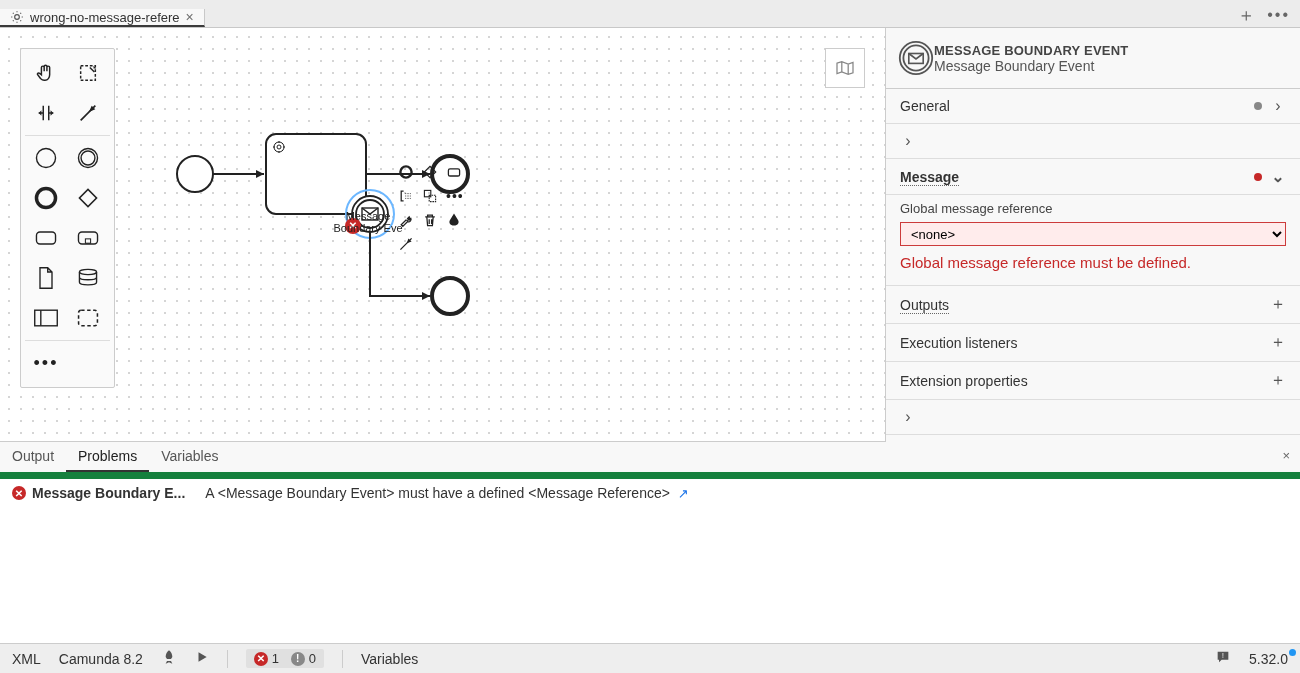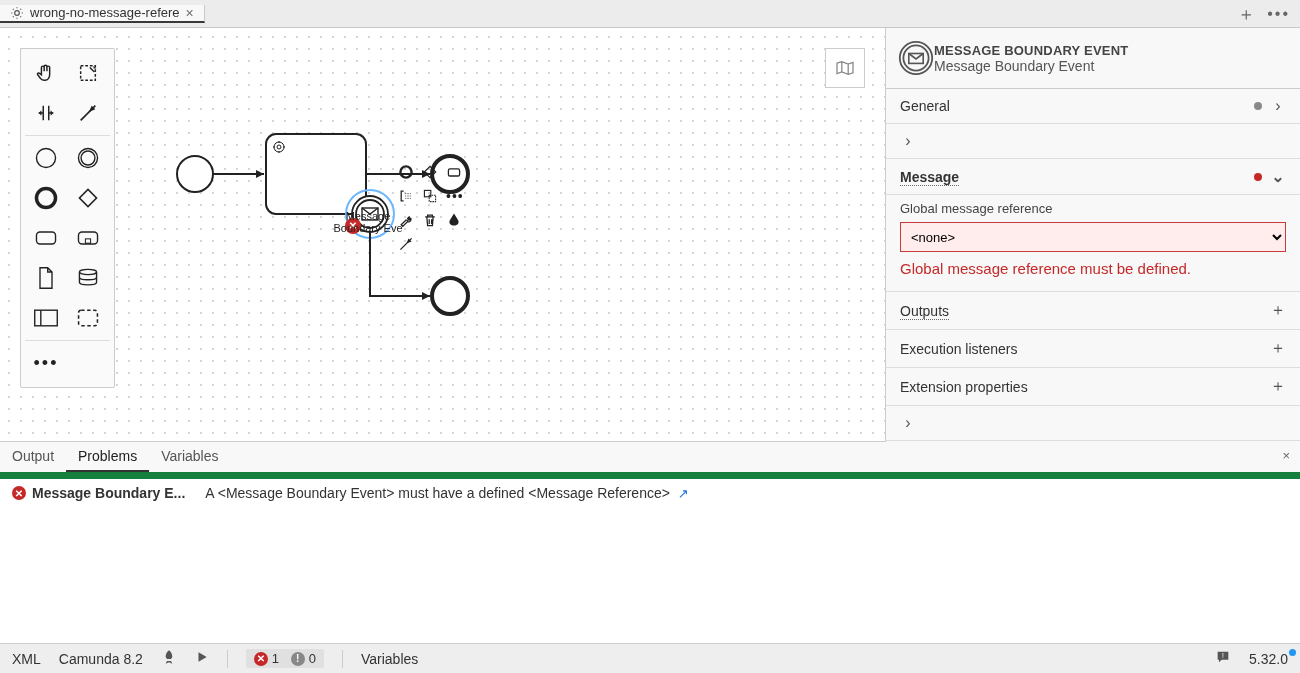--- a/index.html
+++ b/index.html
@@ -1,17 +1,17 @@
 <!DOCTYPE html>
 <html><head>
 <meta charset="utf-8">
 <style>
 * { margin:0; padding:0; box-sizing:border-box; font-family:Arial,Helvetica,sans-serif; }
 body { width:1300px; height:673px; background:#f8f8f8; overflow:hidden; font-size:13px; color:#333; }
-.tabbar { height:28px; background:#ececec; display:flex; align-items:center; border-bottom:1px solid #c8c8c8; }
+.tabbar { height:28px; background:#ececec; display:flex; align-items:flex-end; border-bottom:1px solid #c8c8c8; }
 .tab { display:flex; align-items:center; gap:6px; padding:0 10px; background:#f8f8f8; border-right:1px solid #c8c8c8; border-bottom:2px solid #3a3a3a; font-size:13px; }
 .tab .close { font-size:14px; opacity:.7; }
 .tabbar-spacer { flex:1; }
 .tabbar-right { display:flex; align-items:center; gap:12px; padding:0 10px; color:#666; }
 .main { display:flex; height:414px; }
 .canvas { flex:1; position:relative; background:#fff;
   background-image:radial-gradient(circle,#d5d5d5 1px,transparent 1px);
   background-size:12px 12px; background-position:3px 3px;
   border-bottom:1px solid #ccc; }
 .palette { position:absolute; top:20px; left:20px; width:95px; background:#fafafa; border:1px solid #ccc; border-radius:2px; display:flex; flex-wrap:wrap; padding:4px; }
@@ -28,21 +28,21 @@
 .props-header .badge { width:36px; height:36px; }
 .props-header .ttl { font-size:13px; font-weight:700; color:#444; letter-spacing:.2px; }
 .props-header .sub { font-size:14px; color:#555; }
 .prow { display:flex; align-items:center; padding:8px 14px; border-bottom:1px solid #ddd; font-size:14px; color:#333; }
 .prow .lbl { flex:1; }
 .prow .dot { width:8px; height:8px; border-radius:50%; margin-right:8px; }
 .prow .chev, .prow .plus { font-size:16px; color:#555; width:16px; text-align:center; }
 .dotted { border-bottom:1px dotted #666; }
 .msgbody { padding:0 14px 14px; border-bottom:1px solid #ddd; }
 .msgbody .flabel { font-size:13px; color:#444; margin:6px 0; }
-.msgbody select { width:100%; height:30px; border:1px solid #cc3b3b; background:#ffecec; padding:0 6px; font-size:13px; }
+.msgbody select { width:100%; height:24px; border:1px solid #cc3b3b; background:#ffecec; padding:0 6px; font-size:13px; }
 .msgbody .err { color:#c62828; font-size:15px; margin-top:8px; }
 .bottom { background:#fff; }
 .btabs { display:flex; border-bottom:7px solid #15803d; background:#f8f8f8; }
 .btabs .btab { padding:6px 12px; font-size:14px; color:#555; }
 .btabs .btab.active { border-bottom:2px solid #333; color:#222; }
 .btabs .bx { margin-left:auto; padding:6px 10px; color:#666; }
 .problems { padding:6px 12px; display:flex; align-items:center; gap:20px; font-size:14px; }
 .problems .pname { font-weight:700; display:flex; align-items:center; gap:6px; }
 .problems .pdesc { color:#333; }
 .problems .link { color:#1a73e8; font-size:13px; }

